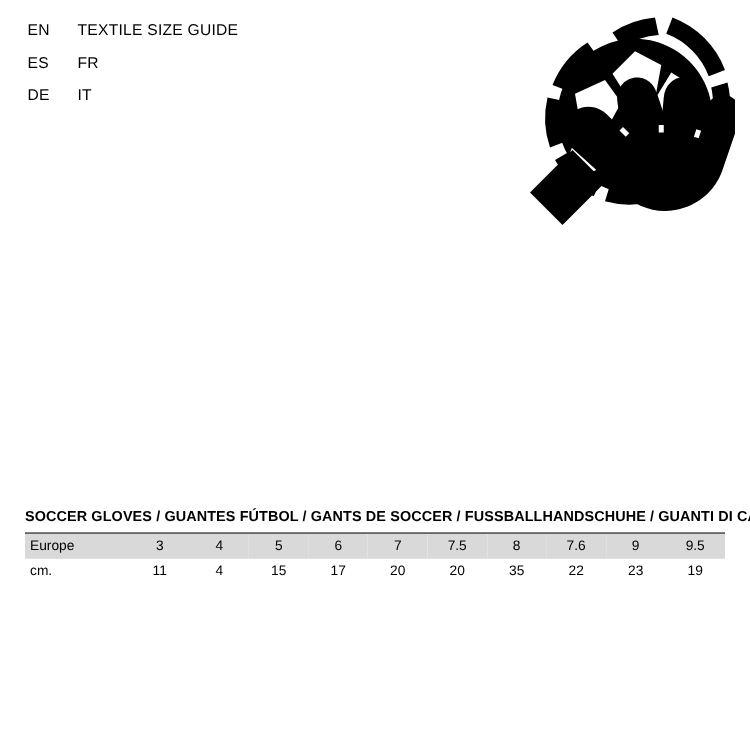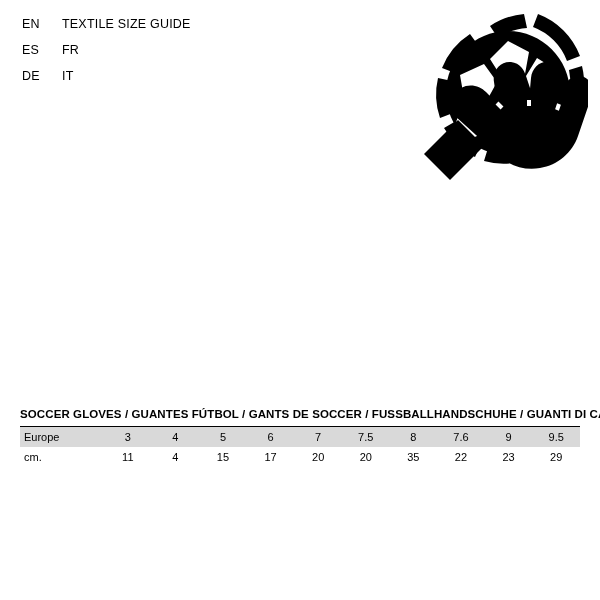--- a/index.html
+++ b/index.html
@@ -176,17 +176,17 @@
         <td class="label">cm.</td>
         <td>11</td>
         <td>4</td>
         <td>15</td>
         <td>17</td>
         <td>20</td>
         <td>20</td>
         <td>35</td>
         <td>22</td>
         <td>23</td>
-        <td>29</td>
+        <td>19</td>
       </tr>
     </tbody>
   </table>
 </div>
 
 </body></html>

